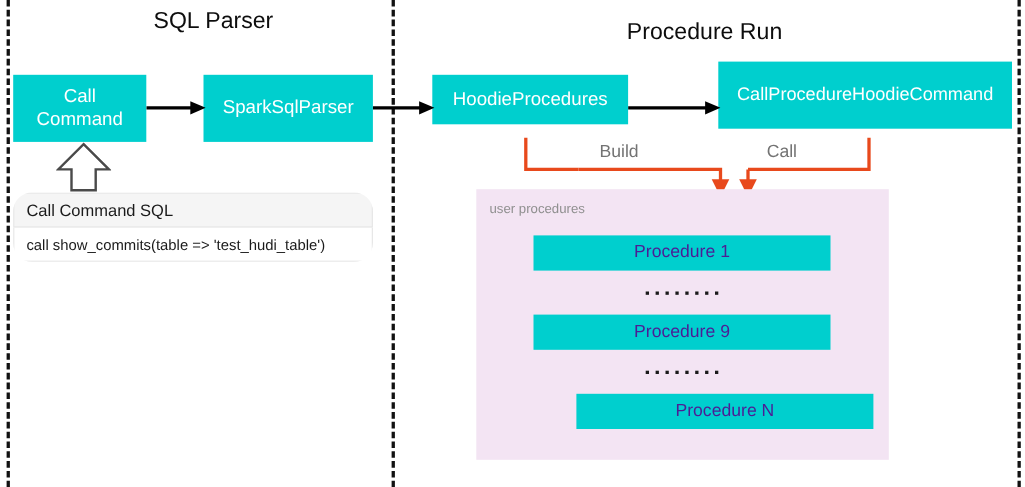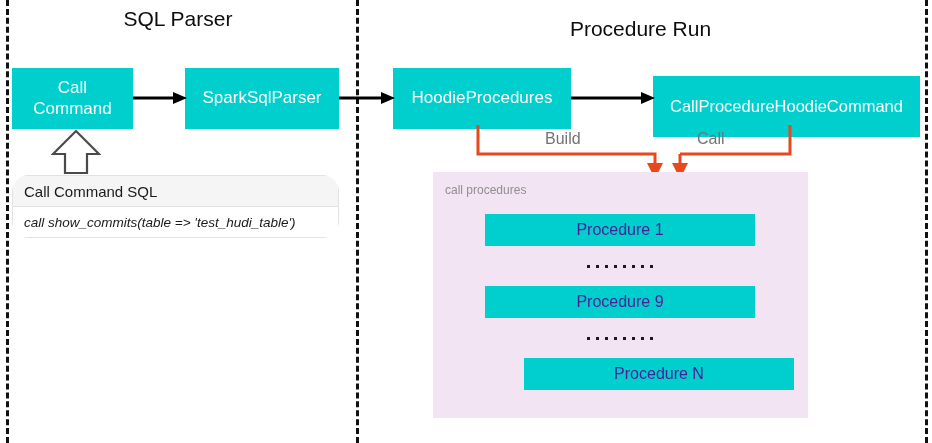--- a/index.html
+++ b/index.html
@@ -31,42 +31,42 @@
   .vdash.right { left: 925px; }
 
   
   .section-title {
     position: absolute;
     font-size: 21px;
     color: #0d0d0d;
     font-weight: 400;
     white-space: nowrap;
   }
-  .section-title.sql  { left: 0;   top: 7px; width: 356px; text-align: center; }
+  .section-title.sql  { left: 0;   top: 7px; width: 356px; text-align: center; padding-left: 16px; }
   .section-title.proc { left: 356px; top: 17px; width: 569px; text-align: center; }
 
   
   .tealbox {
     position: absolute;
     background: #00CFCE;
     color: #ffffff;
     display: flex;
     align-items: center;
     justify-content: center;
     text-align: center;
     font-size: 17px;
     line-height: 1.18;
     font-weight: 400;
     box-sizing: border-box;
     padding: 2px 4px;
   }
   #box-call-command   { left: 12px;  top: 68px;  width: 121px; height: 61px; }
   #box-spark-parser   { left: 185px; top: 68px;  width: 154px; height: 61px; }
-  #box-hoodie-procs   { left: 393px; top: 68px;  width: 178px; height: 61px; }
-  #box-call-proc-cmd  { left: 653px; top: 76px;  width: 267px; height: 61px; font-size: 16.5px; }
+  #box-hoodie-procs   { left: 393px; top: 68px;  width: 178px; height: 45px; }
+  #box-call-proc-cmd  { left: 653px; top: 56px;  width: 267px; height: 61px; font-size: 16.5px; }
 
   
   .flow-arrow {
     position: absolute;
     height: 14px;
   }
   #arrow-cc-to-spark  { left: 133px; top: 91px;  width: 54px; }
   #arrow-spark-to-hp  { left: 339px; top: 91px;  width: 56px; }
   #arrow-hp-to-cpc    { left: 571px; top: 91px;  width: 84px; }
 
@@ -105,21 +105,20 @@
     background: #ffffff;
     border: 1px solid #e2e2e2;
     border-top: none;
     font-size: 13.5px;
     color: #1a1a1a;
     padding: 7px 0 7px 11px;
     box-sizing: border-box;
     height: 31px;
     line-height: 17px;
     white-space: nowrap;
-    font-style: italic;
   }
   .sql-row.last { border-radius: 0 0 5px 5px; }
 
   
   #connector-svg {
     position: absolute;
     left: 430px;
     top: 125px;
     width: 410px;
     height: 60px;
@@ -242,21 +241,21 @@
 
     <polyline points="360,0 360,29 250,29" fill="none" stroke="#E8491C" stroke-width="3"></polyline>
     <polyline points="250,29 250,40" fill="none" stroke="#E8491C" stroke-width="3"></polyline>
     <polygon points="242,38 258,38 250,54" fill="#E8491C"></polygon>
   </svg>
 
   <div class="conn-label" id="label-build">Build</div>
   <div class="conn-label" id="label-call">Call</div>
 
   <div id="user-procedures-panel">
-    <div id="user-procedures-label">call procedures</div>
+    <div id="user-procedures-label">user procedures</div>
 
     <div class="proc-box" id="proc-1">Procedure 1</div>
 
     <div class="dots" id="dots-1">
       <i></i>
         <i></i>
         <i></i>
         <i></i>
         <i></i>
         <i></i>

